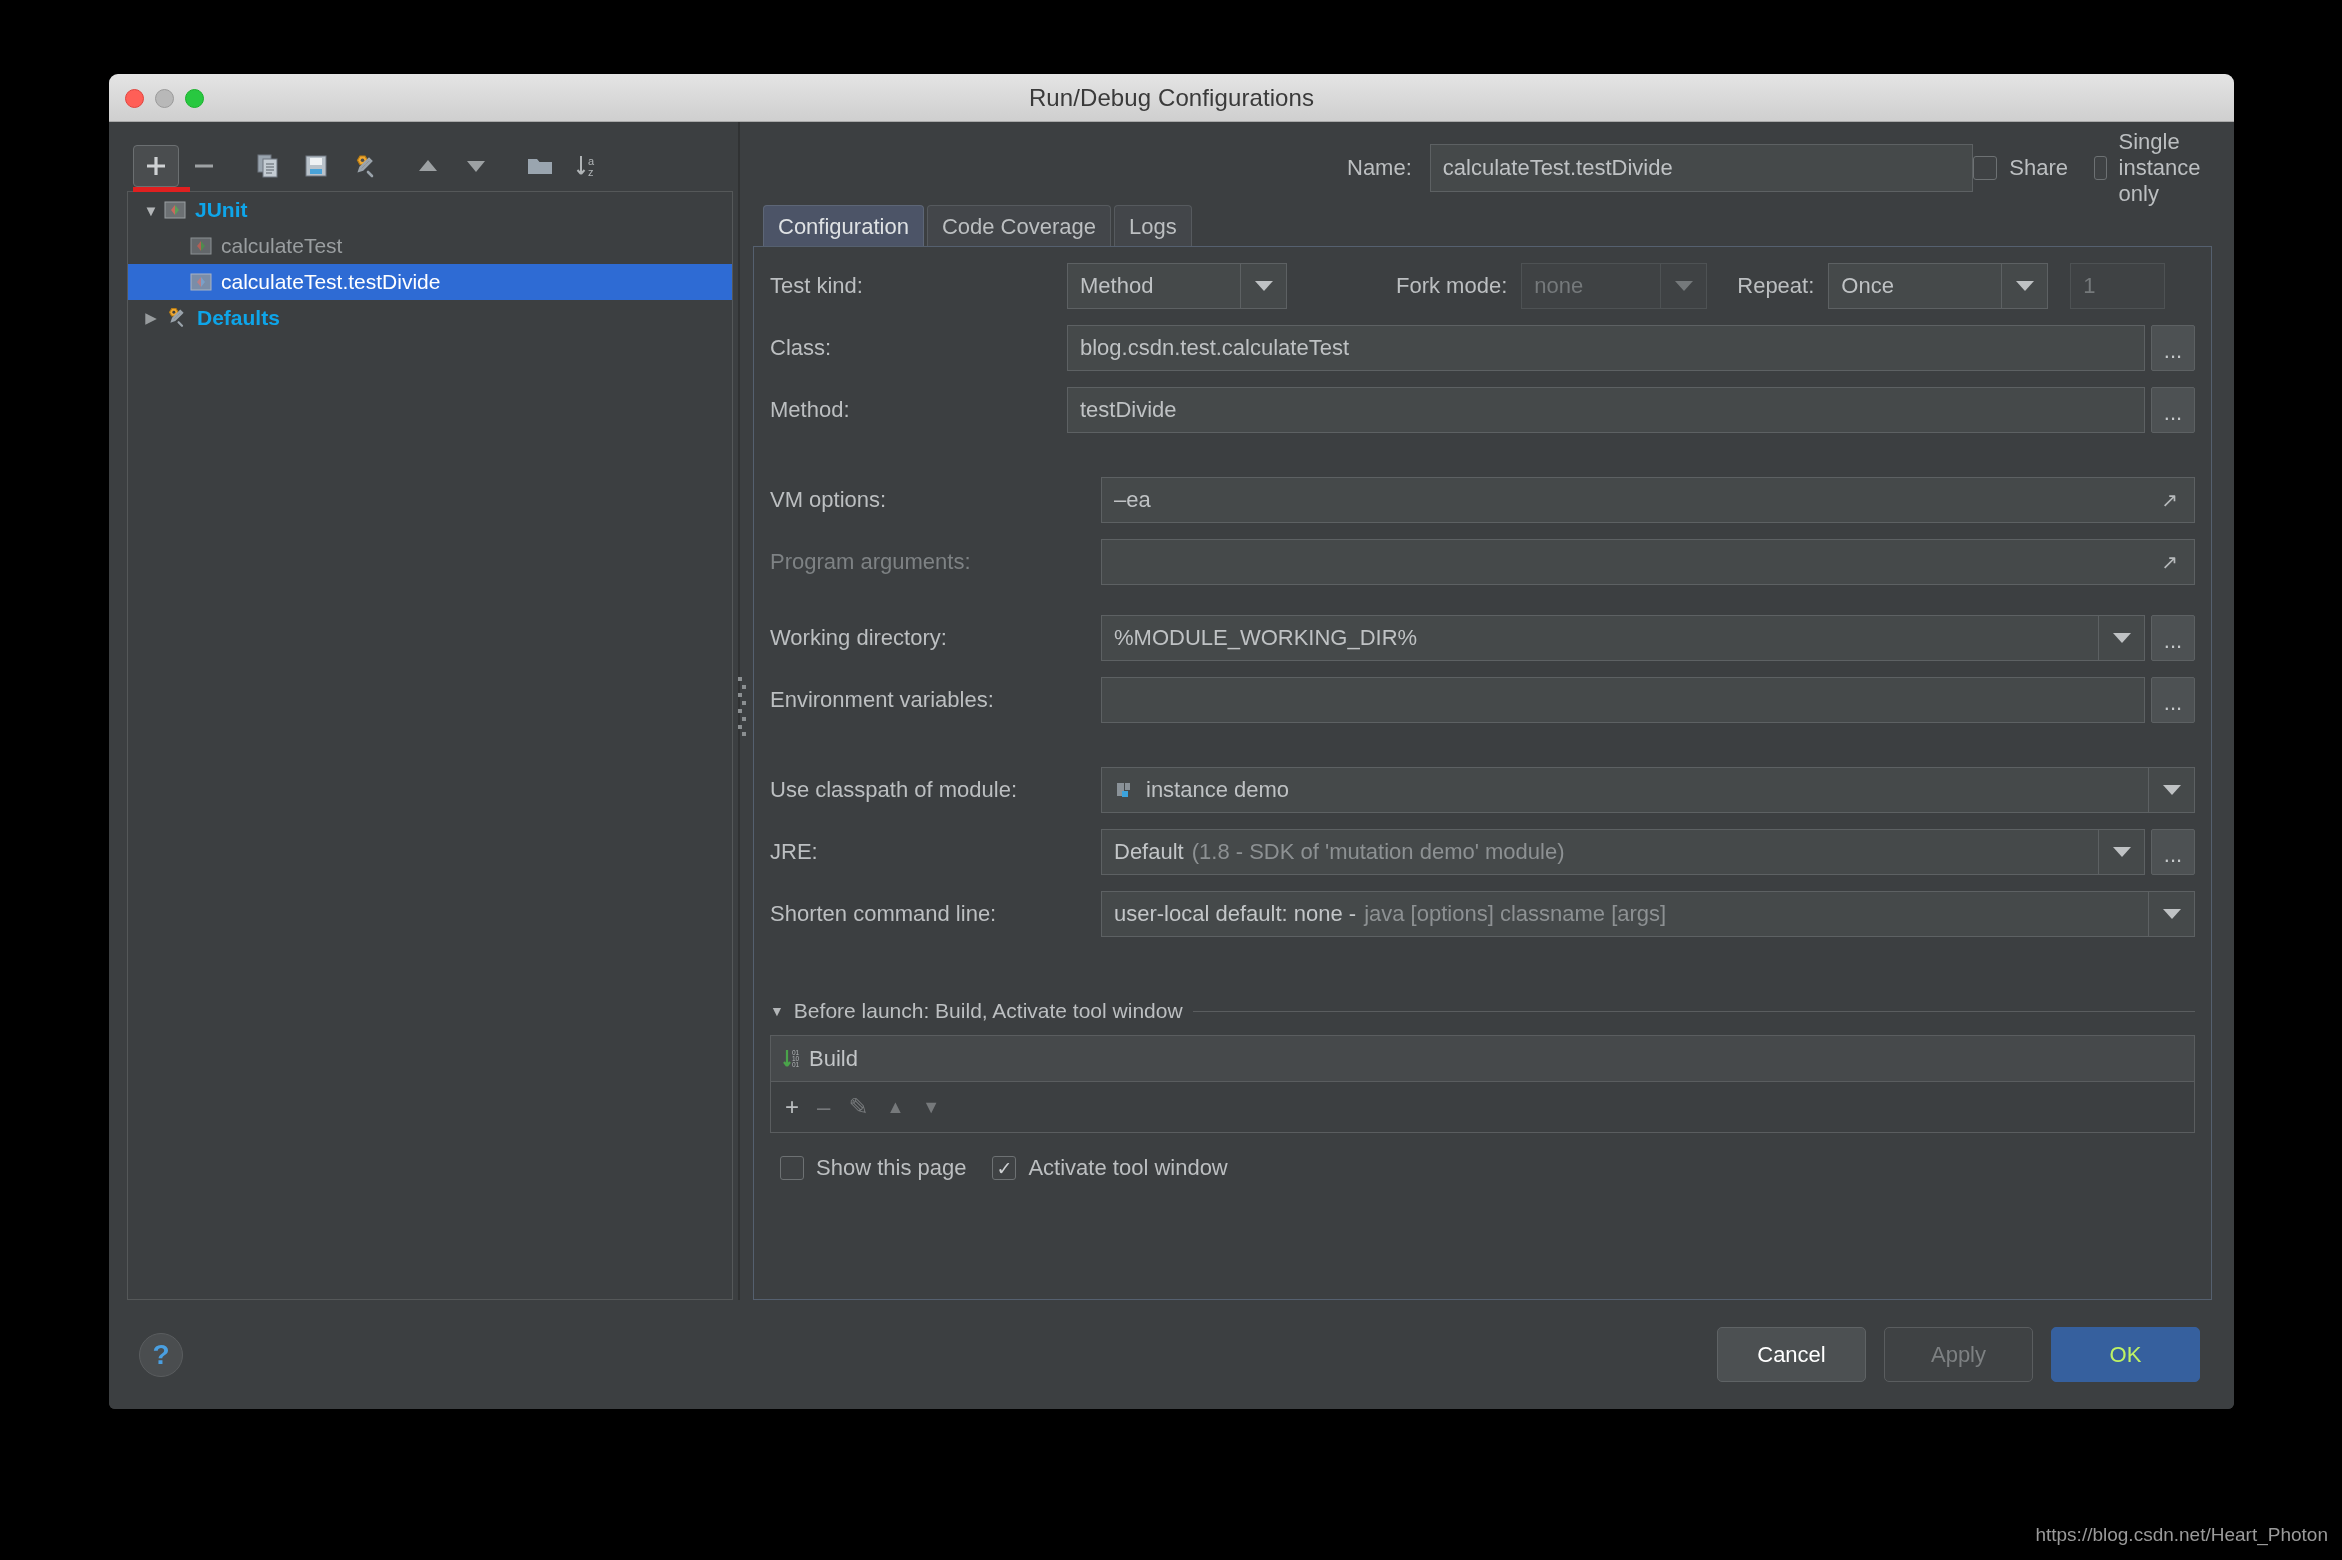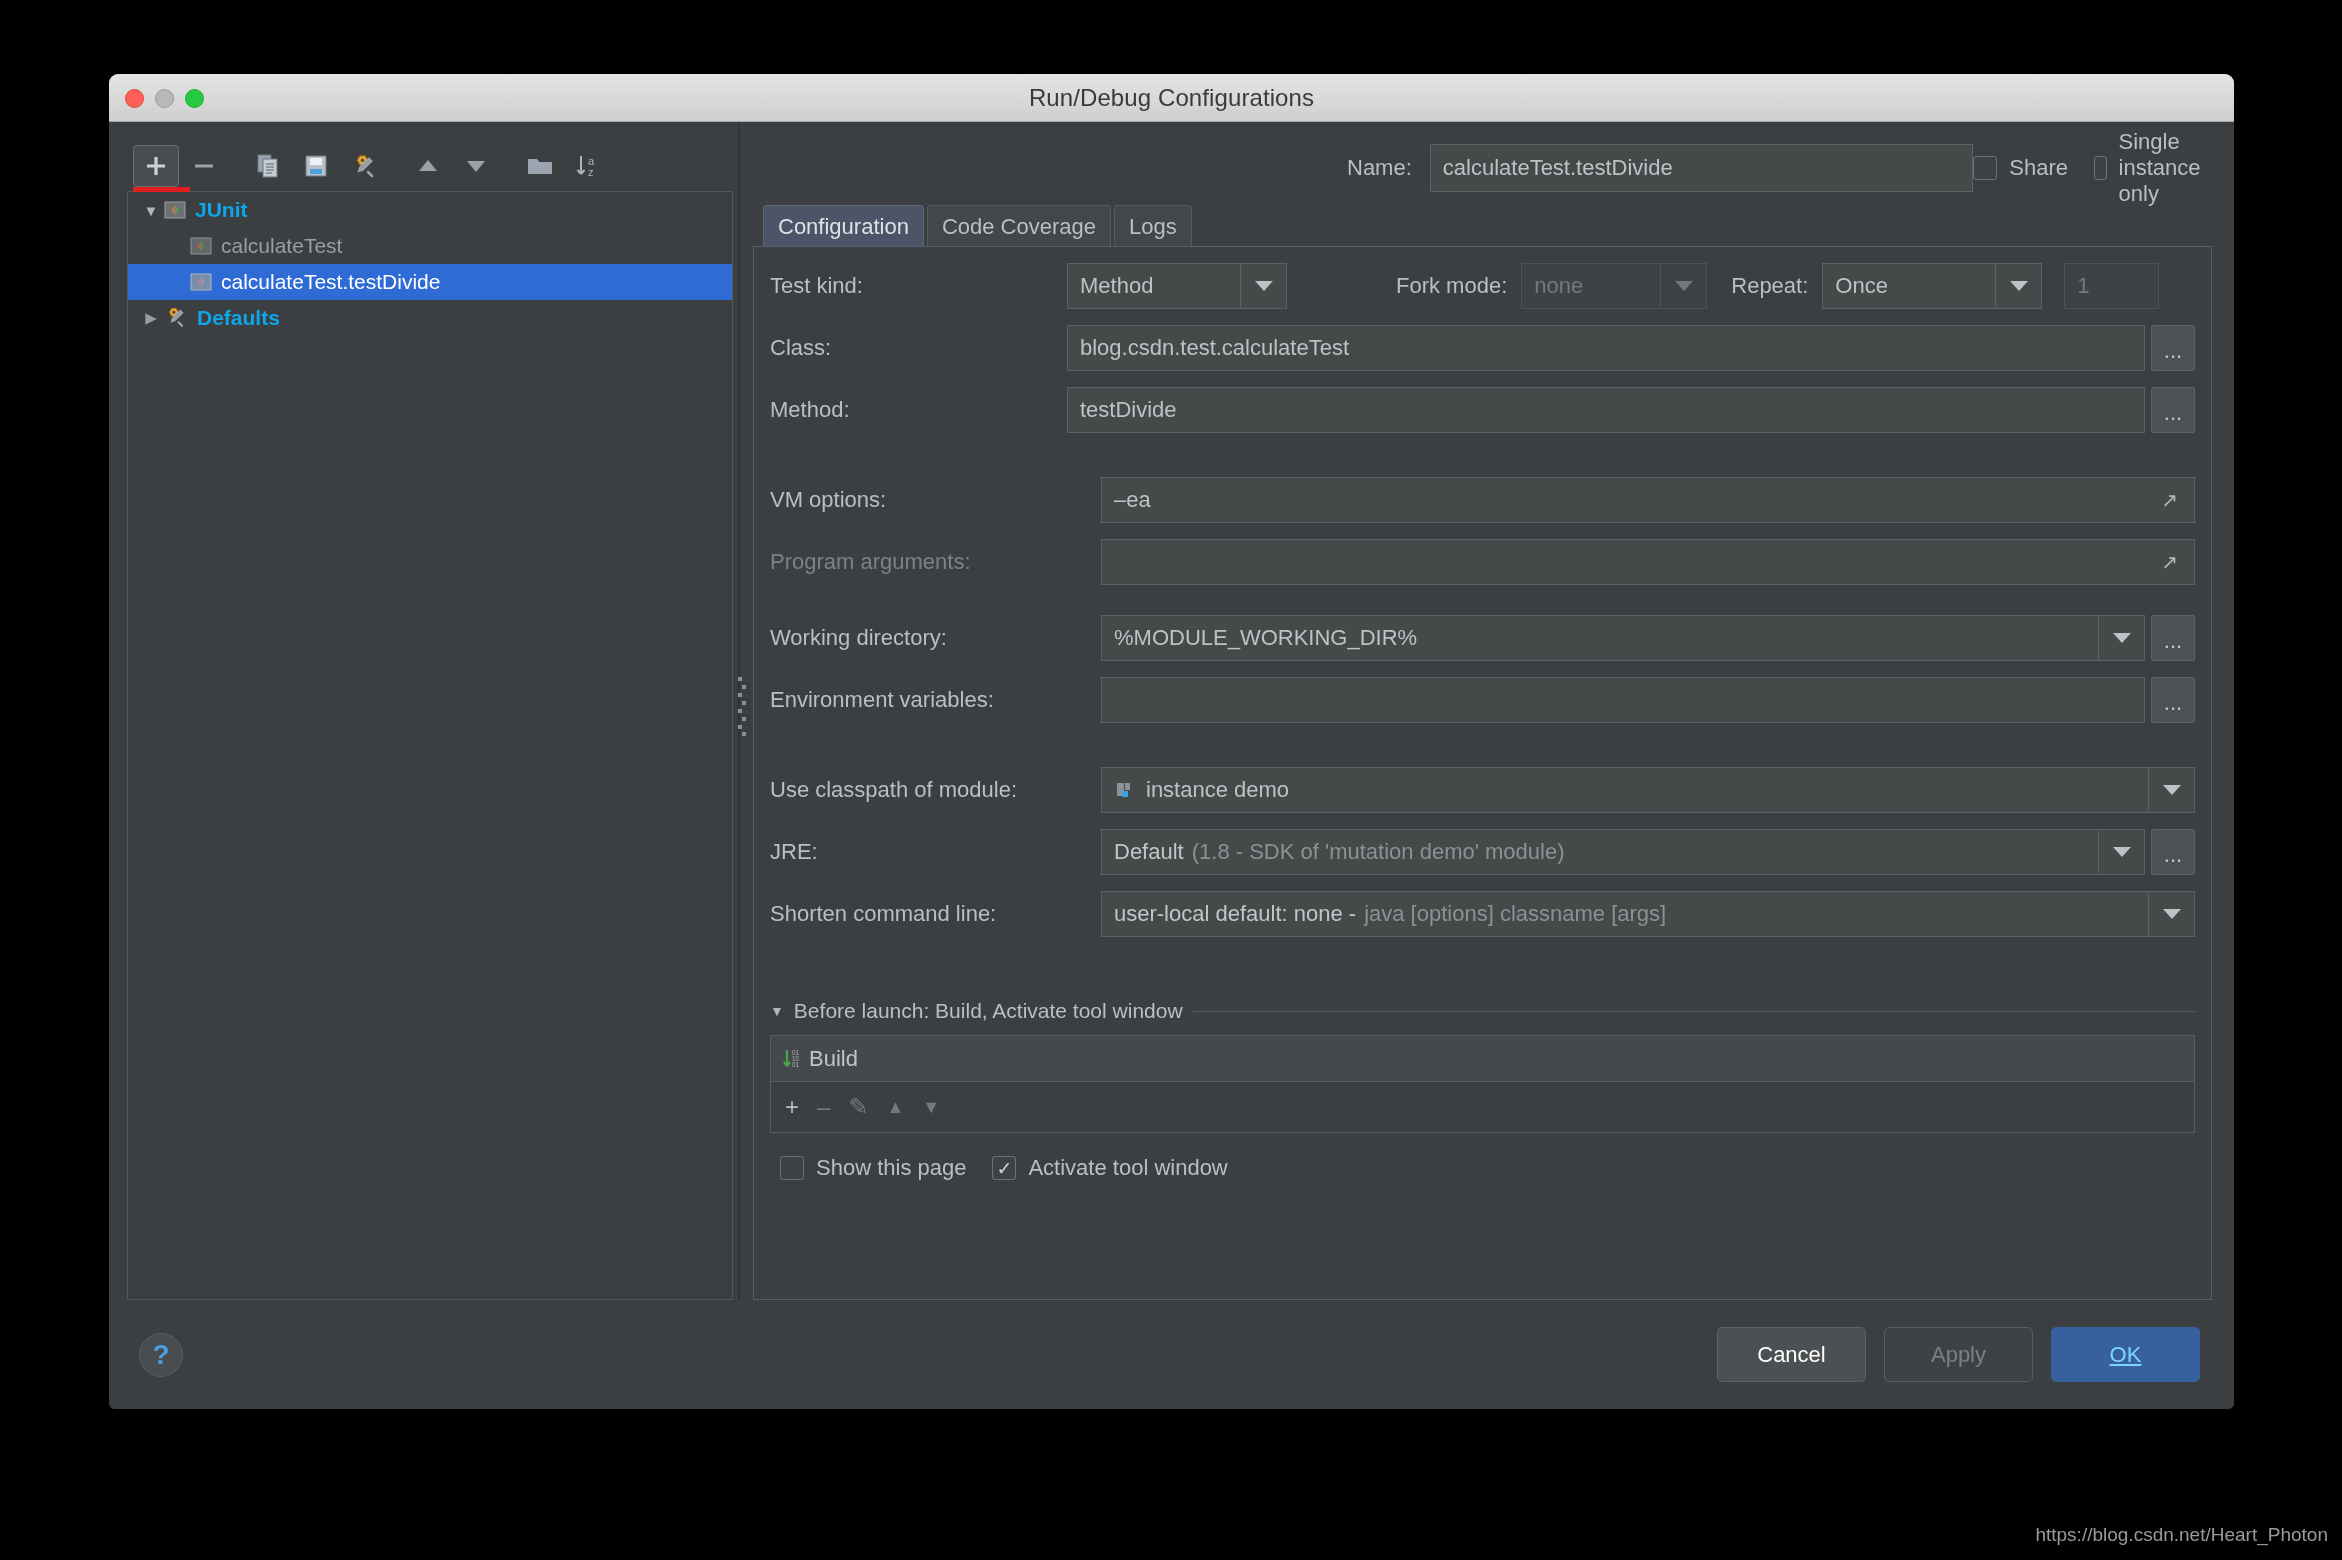--- a/index.html
+++ b/index.html
@@ -187,21 +187,21 @@
     display: flex; align-items: center; justify-content: center;
   }
   .btns { margin-left: auto; display: flex; gap: 18px; }
   .btn {
     min-width: 149px; height: 55px; border-radius: 5px;
     display: flex; align-items: center; justify-content: center;
     font-size: 22px;
   }
   .btn.normal { background: #4c5052; border: 1px solid #5f6365; color: #ffffff; }
   .btn.ghost  { background: #3f4244; border: 1px solid #5a5d5f; color: #7d8082; }
-  .btn.primary{ background: #36609e; border: 1px solid #36609e; color: #7dd3fc; text-decoration: underline; }
+  .btn.primary{ background: #36609e; border: 1px solid #36609e; color: #bef264; }
 
   
   #watermark { position: absolute; right: 14px; bottom: 14px;
                font-size: 19px; color: #9a9a9a; }
 </style>
 </head>
 <body>
 
 <div id="window">
 
@@ -378,21 +378,21 @@
                 <i class="caret"></i>
               </div>
           </div>
           <span class="flbl" style="width:auto;flex:0 0 auto;margin-left:109px;margin-right:14px;">Fork mode:</span>
           <div class="combo" style="width:186px;">
             <div class="ctl txt disabled">none</div>
             <div class="arrow disabled">
                 <i class="caret dim"></i>
               </div>
           </div>
-          <span class="flbl" style="width:auto;flex:0 0 auto;margin-left:24px;margin-right:14px;">Repeat:</span>
+          <span class="flbl" style="width:auto;flex:0 0 auto;margin-left:30px;margin-right:14px;">Repeat:</span>
           <div class="combo" style="width:220px;">
             <div class="ctl txt">Once</div>
             <div class="arrow">
                 <i class="caret"></i>
               </div>
           </div>
           <div class="ctl disabled" style="width:95px;margin-left:22px;">1</div>
         </div>
 
         <div class="frow">

